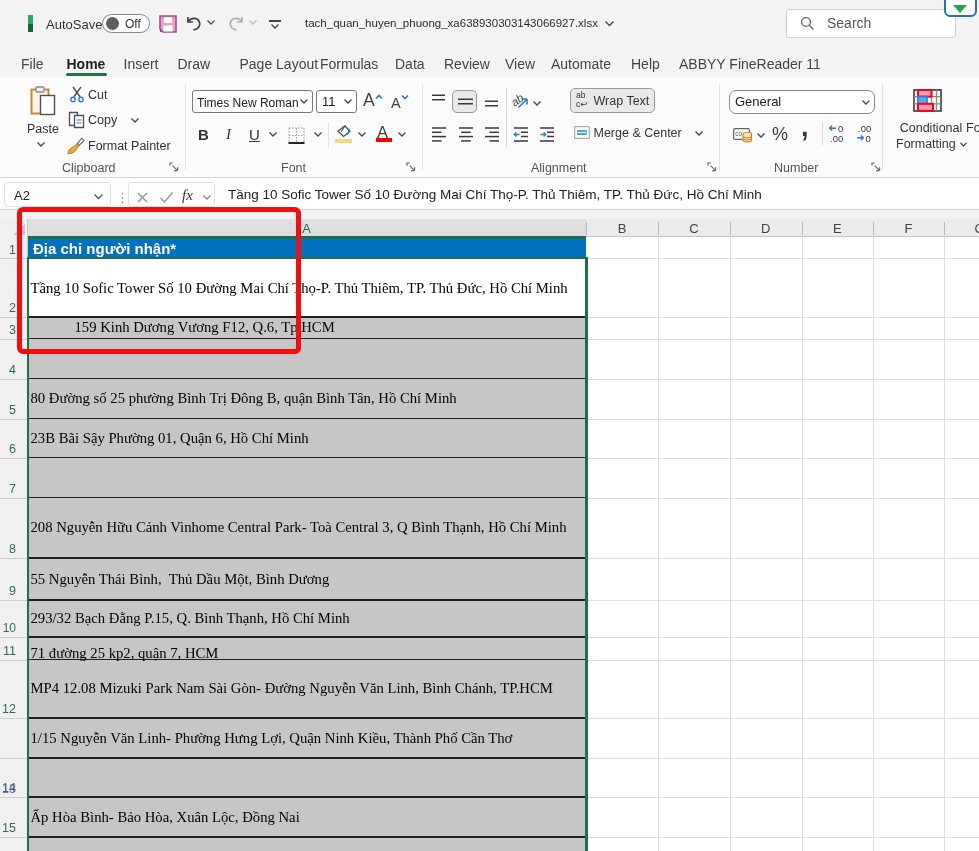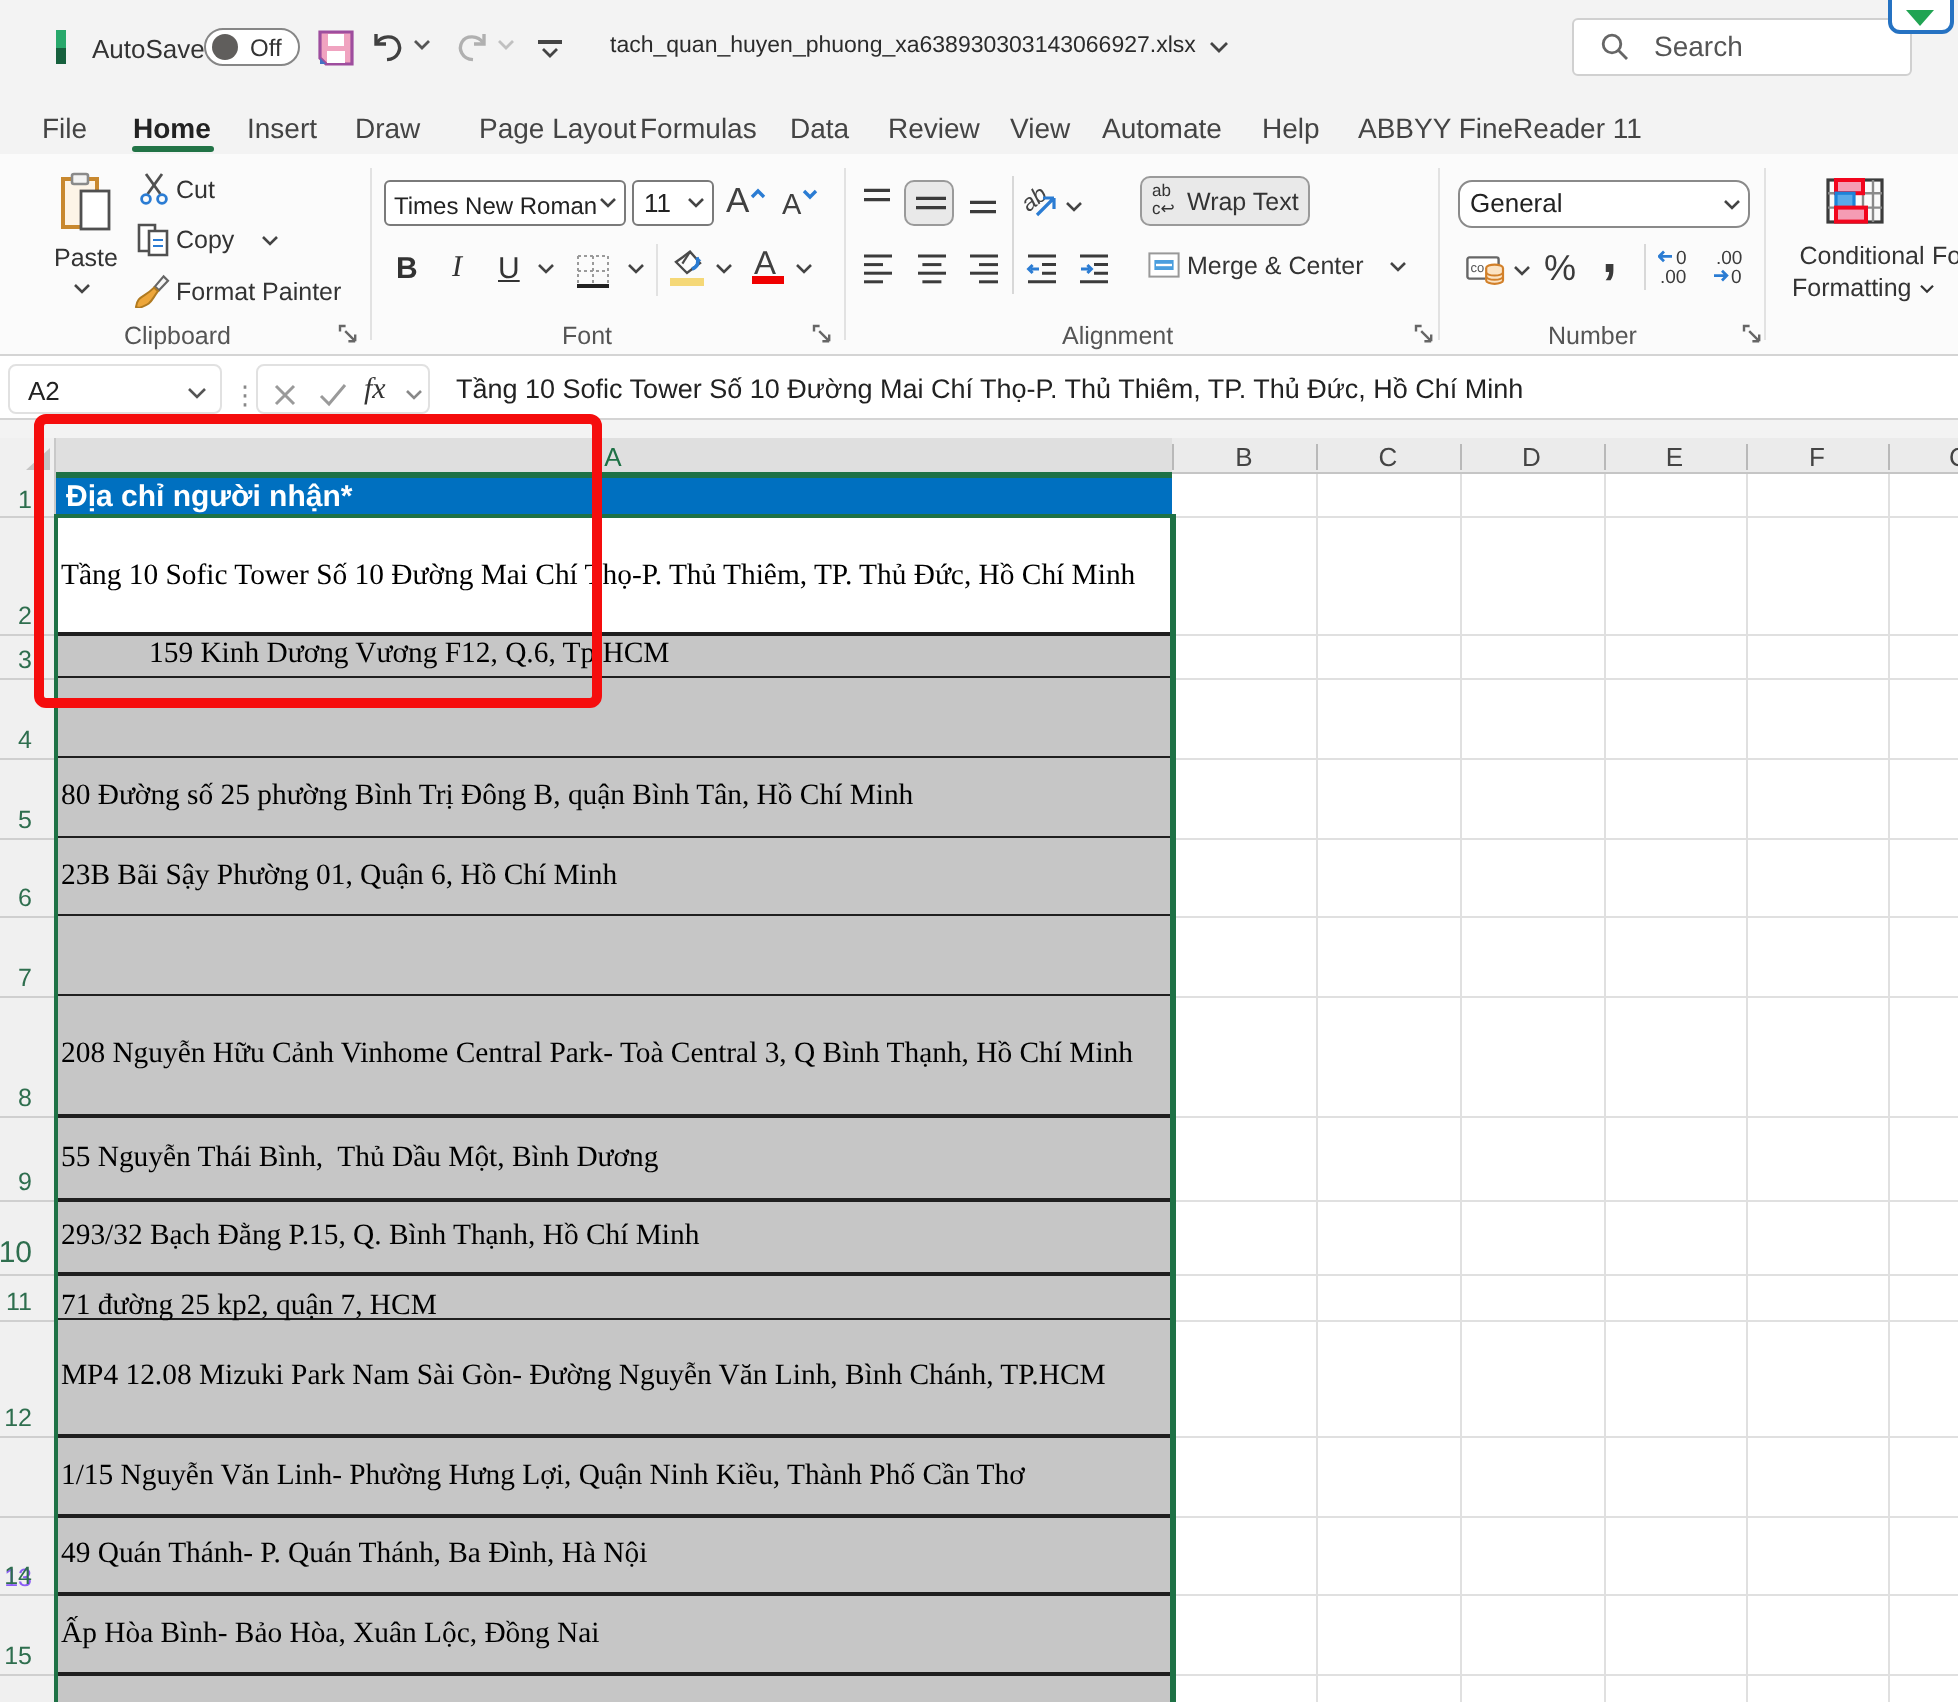--- a/index.html
+++ b/index.html
@@ -451,32 +451,31 @@
 <div class="abs" style="left:30.5px;top:260.0px;width:554.0px;height:57.0px;display:flex;align-items:center;font-family:'Liberation Serif',serif;font-size:14.7px;color:#000;white-space:nowrap;">Tầng 10 Sofic Tower Số 10 Đường Mai Chí Thọ-P. Thủ Thiêm, TP. Thủ Đức, Hồ Chí Minh</div>
 <div class="abs" style="left:30.5px;top:317.0px;width:554.0px;height:21.5px;display:flex;align-items:center;font-family:'Liberation Serif',serif;font-size:14.7px;color:#000;white-space:nowrap;margin-left:44px;">159 Kinh Dương Vương F12, Q.6, Tp.HCM</div>
 <div class="abs" style="left:30.5px;top:378.5px;width:554.0px;height:40.0px;display:flex;align-items:center;font-family:'Liberation Serif',serif;font-size:14.7px;color:#000;white-space:nowrap;">80 Đường số 25 phường Bình Trị Đông B, quận Bình Tân, Hồ Chí Minh</div>
 <div class="abs" style="left:30.5px;top:418.5px;width:554.0px;height:39.0px;display:flex;align-items:center;font-family:'Liberation Serif',serif;font-size:14.7px;color:#000;white-space:nowrap;">23B Bãi Sậy Phường 01, Quận 6, Hồ Chí Minh</div>
 <div class="abs" style="left:30.5px;top:497.5px;width:554.0px;height:60.5px;display:flex;align-items:center;font-family:'Liberation Serif',serif;font-size:14.7px;color:#000;white-space:nowrap;">208 Nguyễn Hữu Cảnh Vinhome Central Park- Toà Central 3, Q Bình Thạnh, Hồ Chí Minh</div>
 <div class="abs" style="left:30.5px;top:558.0px;width:554.0px;height:42.0px;display:flex;align-items:center;font-family:'Liberation Serif',serif;font-size:14.7px;color:#000;white-space:nowrap;">55 Nguyễn Thái Bình,&nbsp; Thủ Dầu Một, Bình Dương</div>
 <div class="abs" style="left:30.5px;top:600.0px;width:554.0px;height:37.0px;display:flex;align-items:center;font-family:'Liberation Serif',serif;font-size:14.7px;color:#000;white-space:nowrap;">293/32 Bạch Đằng P.15, Q. Bình Thạnh, Hồ Chí Minh</div>
 <div class="abs" style="left:30.5px;top:642px;width:440px;height:22.5px;display:flex;align-items:center;font-family:'Liberation Serif',serif;font-size:14.7px;color:#000;white-space:nowrap;">71 đường 25 kp2, quận 7, HCM</div>
 <div class="abs" style="left:30.5px;top:659.5px;width:554.0px;height:58.5px;display:flex;align-items:center;font-family:'Liberation Serif',serif;font-size:14.7px;color:#000;white-space:nowrap;">MP4 12.08 Mizuki Park Nam Sài Gòn- Đường Nguyễn Văn Linh, Bình Chánh, TP.HCM</div>
 <div class="abs" style="left:30.5px;top:718.0px;width:554.0px;height:40.0px;display:flex;align-items:center;font-family:'Liberation Serif',serif;font-size:14.7px;color:#000;white-space:nowrap;">1/15 Nguyễn Văn Linh- Phường Hưng Lợi, Quận Ninh Kiều, Thành Phố Cần Thơ</div>
-<div class="abs" style="left:30.5px;top:758.0px;width:554.0px;height:39.0px;display:flex;align-items:center;font-family:'Liberation Serif',serif;font-size:14.7px;color:#000;white-space:nowrap;">49 Quán Thánh- P. Quán Thánh, Ba Đình, Hà Nội</div>
 <div class="abs" style="left:30.5px;top:797.0px;width:554.0px;height:40.0px;display:flex;align-items:center;font-family:'Liberation Serif',serif;font-size:14.7px;color:#000;white-space:nowrap;">Ấp Hòa Bình- Bảo Hòa, Xuân Lộc, Đồng Nai</div>
 <div class="abs" style="left:0;top:238.5px;width:16px;height:18.0px;display:flex;align-items:flex-end;justify-content:flex-end;font-size:12.5px;color:#2e6e4e;">1</div>
 <div class="abs" style="left:0;top:260.0px;width:16px;height:55.0px;display:flex;align-items:flex-end;justify-content:flex-end;font-size:12.5px;color:#2e6e4e;">2</div>
 <div class="abs" style="left:0;top:317.0px;width:16px;height:19.5px;display:flex;align-items:flex-end;justify-content:flex-end;font-size:12.5px;color:#2e6e4e;">3</div>
 <div class="abs" style="left:0;top:338.5px;width:16px;height:38.0px;display:flex;align-items:flex-end;justify-content:flex-end;font-size:12.5px;color:#2e6e4e;">4</div>
 <div class="abs" style="left:0;top:378.5px;width:16px;height:38.0px;display:flex;align-items:flex-end;justify-content:flex-end;font-size:12.5px;color:#2e6e4e;">5</div>
 <div class="abs" style="left:0;top:418.5px;width:16px;height:37.0px;display:flex;align-items:flex-end;justify-content:flex-end;font-size:12.5px;color:#2e6e4e;">6</div>
 <div class="abs" style="left:0;top:457.5px;width:16px;height:38.0px;display:flex;align-items:flex-end;justify-content:flex-end;font-size:12.5px;color:#2e6e4e;">7</div>
 <div class="abs" style="left:0;top:497.5px;width:16px;height:58.5px;display:flex;align-items:flex-end;justify-content:flex-end;font-size:12.5px;color:#2e6e4e;">8</div>
 <div class="abs" style="left:0;top:558.0px;width:16px;height:40.0px;display:flex;align-items:flex-end;justify-content:flex-end;font-size:12.5px;color:#2e6e4e;">9</div>
-<div class="abs" style="left:0;top:600.0px;width:16px;height:35.0px;display:flex;align-items:flex-end;justify-content:flex-end;font-size:15px;color:#2e6e4e;">10</div>
+<div class="abs" style="left:0;top:600.0px;width:16px;height:35.0px;display:flex;align-items:flex-end;justify-content:flex-end;font-size:12px;color:#2e6e4e;">10</div>
 <div class="abs" style="left:0;top:637.0px;width:16px;height:20.5px;display:flex;align-items:flex-end;justify-content:flex-end;font-size:12.5px;color:#2e6e4e;">11</div>
 <div class="abs" style="left:0;top:659.5px;width:16px;height:56.5px;display:flex;align-items:flex-end;justify-content:flex-end;font-size:12.5px;color:#2e6e4e;">12</div>
 <div class="abs" style="left:0;top:718.0px;width:16px;height:38.0px;display:flex;align-items:flex-end;justify-content:flex-end;font-size:12.5px;color:#8b5cf6;margin-top:40px;">13</div>
 <div class="abs" style="left:0;top:758.0px;width:16px;height:37.0px;display:flex;align-items:flex-end;justify-content:flex-end;font-size:12.5px;color:#2e6e4e;">14</div>
 <div class="abs" style="left:0;top:797.0px;width:16px;height:38.0px;display:flex;align-items:flex-end;justify-content:flex-end;font-size:12.5px;color:#2e6e4e;">15</div>
 <div class="abs" style="left:0;top:257.5px;width:27px;height:1px;background:#cfcfcf;"></div>
 <div class="abs" style="left:0;top:317.0px;width:27px;height:1px;background:#cfcfcf;"></div>
 <div class="abs" style="left:0;top:338.5px;width:27px;height:1px;background:#cfcfcf;"></div>
 <div class="abs" style="left:0;top:378.5px;width:27px;height:1px;background:#cfcfcf;"></div>
 <div class="abs" style="left:0;top:418.5px;width:27px;height:1px;background:#cfcfcf;"></div>

